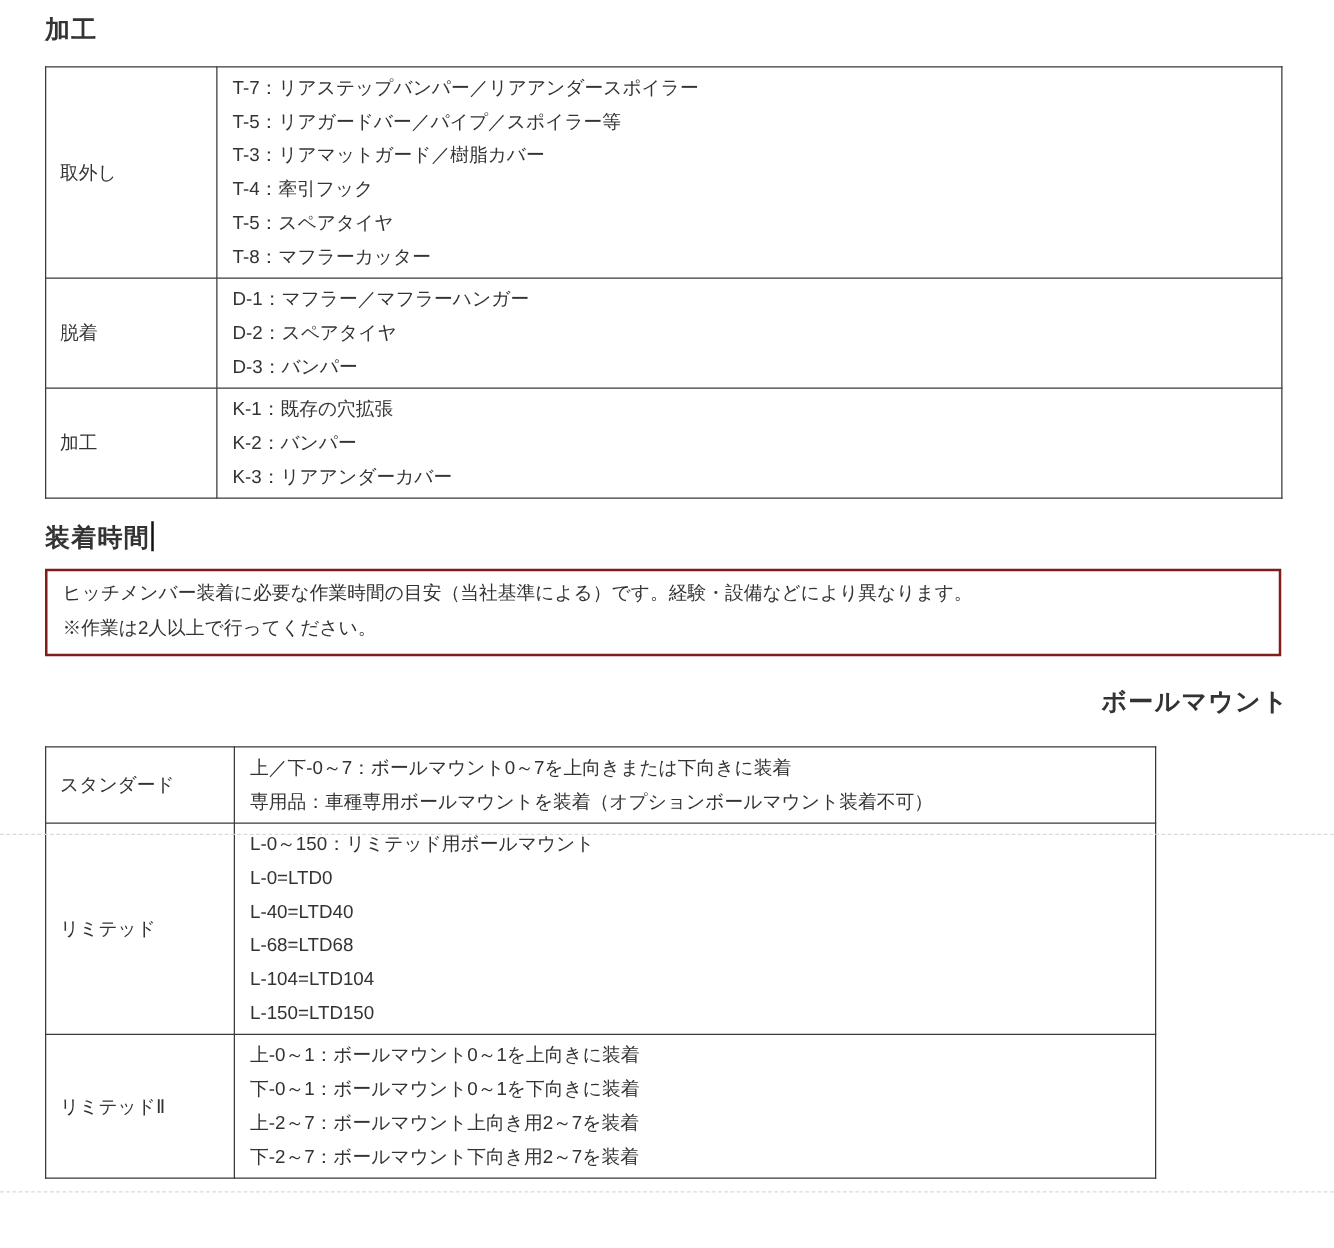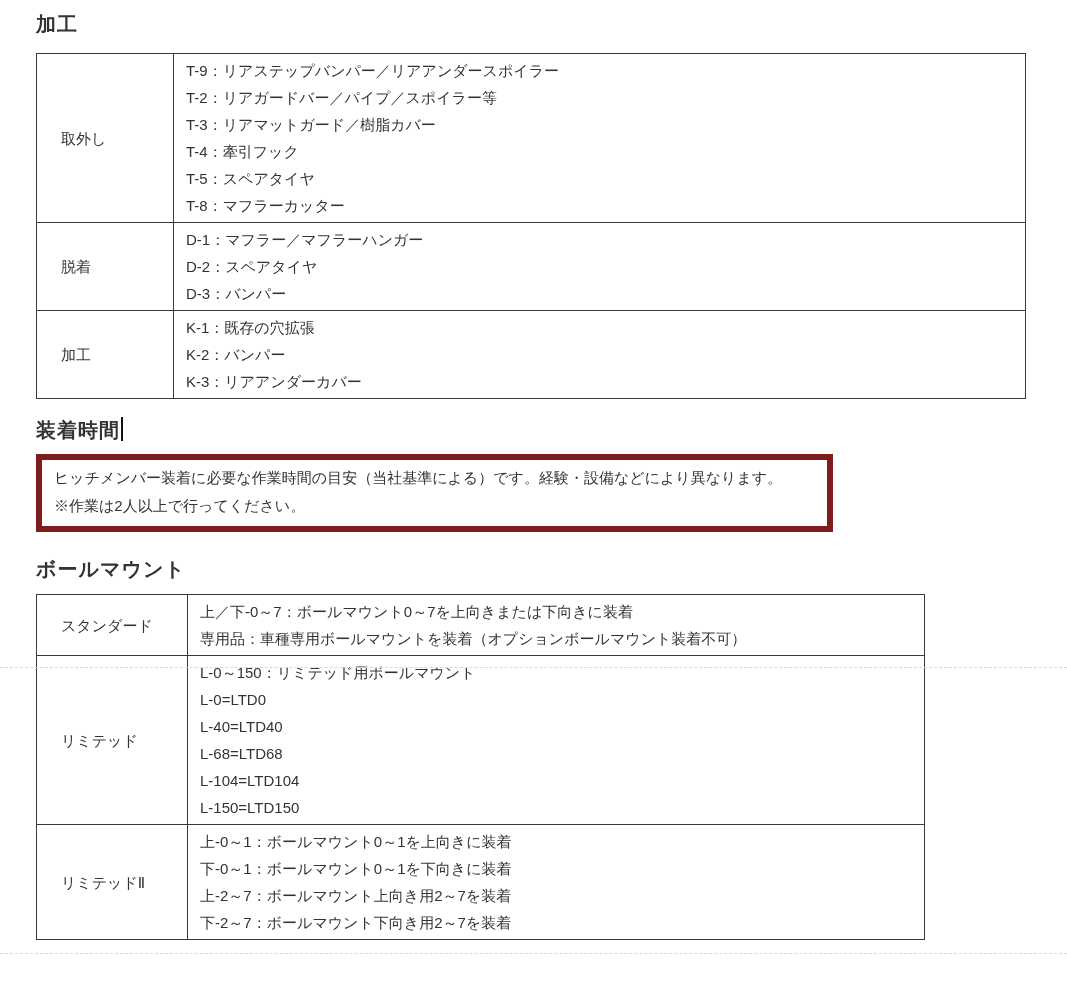--- a/index.html
+++ b/index.html
@@ -17,42 +17,42 @@
 
   .sec-heading {
     font-size: 20px;
     line-height: 22px;
     font-weight: bold;
     color: #333333;
     letter-spacing: 1px;
   }
   .h1 { margin-bottom: 18px; }
   .h2 { margin-top: 18px; }
-  .h3 { margin-top: 26px; margin-bottom: 14px; }
+  .h3 { margin-top: 26px; margin-bottom: 24px; text-align: right; }
 
   .caret {
     display: inline-block;
     width: 2px;
     height: 24px;
     background: #111111;
     vertical-align: -4px;
     margin-left: 1px;
   }
 
   table.grid {
     border-collapse: collapse;
     table-layout: fixed;
   }
   table.grid td {
     border: 1px solid #3a3a3a;
     vertical-align: middle;
     font-size: 15px;
   }
   td.label-cell {
-    padding: 3px 10px 3px 24px;
+    padding: 3px 10px 3px 11px;
     line-height: 27px;
   }
   td.lines-cell {
     padding: 3px 12px;
     line-height: 27px;
   }
   .cl { white-space: nowrap; }
 
   #tbl-kako { width: 990px; }
   #tbl-kako td.label-cell { width: 137px; }
@@ -61,22 +61,22 @@
 
   .note {
     margin-top: 7px;
     font-size: 13px;
     line-height: 16px;
     color: #333333;
   }
 
   .info-box {
     margin-top: 13px;
-    width: 797px;
-    border: 6px solid #7f1d1d;
+    width: 989px;
+    border: 2px solid #7f1d1d;
     padding: 4px 1px 6px 12px;
     font-size: 15px;
     line-height: 28px;
   }
 
   .page-break {
     position: absolute;
     left: 0;
     width: 1067px;
     border-top: 1px dashed #d9d9d9;
@@ -91,22 +91,22 @@
 <div class="page">
   <div class="content">
 
     <div class="sec-heading h1">加工</div>
 
     <table class="grid" id="tbl-kako">
       <tbody>
           <tr>
         <td class="label-cell">取外し</td>
         <td class="lines-cell">
-          <div class="cl">T-9：リアステップバンパー／リアアンダースポイラー</div>
-          <div class="cl">T-2：リアガードバー／パイプ／スポイラー等</div>
+          <div class="cl">T-7：リアステップバンパー／リアアンダースポイラー</div>
+          <div class="cl">T-5：リアガードバー／パイプ／スポイラー等</div>
           <div class="cl">T-3：リアマットガード／樹脂カバー</div>
           <div class="cl">T-4：牽引フック</div>
           <div class="cl">T-5：スペアタイヤ</div>
           <div class="cl">T-8：マフラーカッター</div>
         </td>
       </tr>
       <tr>
         <td class="label-cell">脱着</td>
         <td class="lines-cell">
           <div class="cl">D-1：マフラー／マフラーハンガー</div>

